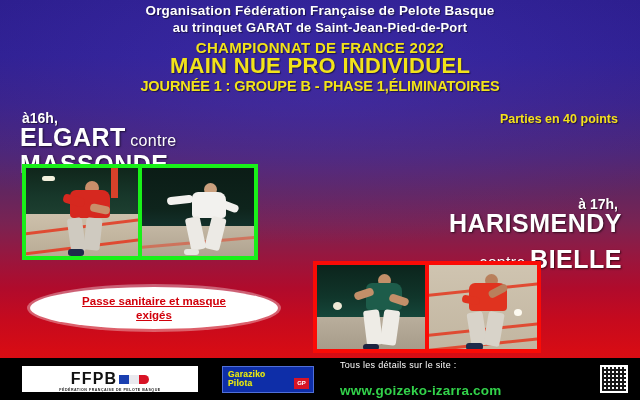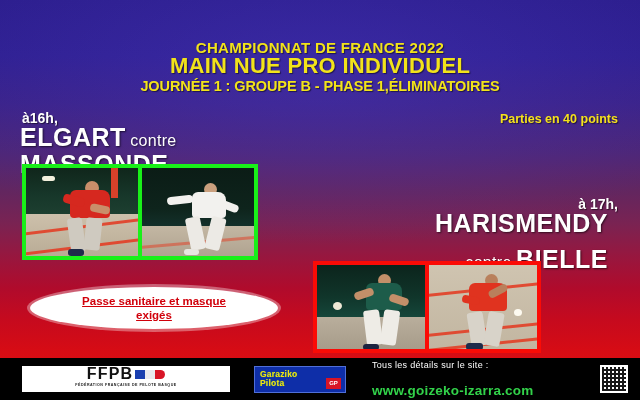--- a/index.html
+++ b/index.html
@@ -92,21 +92,21 @@
   .small{font-size:16px;font-weight:normal;letter-spacing:.3px;}
 
   
   .m2-time{
     position:absolute;right:22px;top:196px;
     font-size:14px;font-weight:bold;color:#fff;
     text-shadow:1px 1px 1px rgba(0,0,0,.55);
     text-align:right;
   }
   .m2-names{
-    position:absolute;right:32px;top:210px;
+    position:absolute;right:18px;top:210px;
     color:#fff;text-align:right;
     text-shadow:1px 1px 2px rgba(0,0,0,.6);
   }
   .m2-names .r1{display:block;line-height:1.05;}
   .m2-names .r2{display:block;line-height:1.05;margin-top:10px;}
 
   
   .photo-group{position:absolute;display:flex;gap:4px;}
   .photo-group.green{
     left:22px;top:164px;
@@ -182,22 +182,22 @@
   }
 
   
   .footer{
     position:absolute;left:0;right:0;bottom:0;height:42px;
     background:#000;
     display:flex;align-items:center;
   }
   .ffpb{
     margin-left:22px;
-    width:208px;height:26px;background:#fff;
-    display:flex;flex-direction:column;justify-content:flex-start;
+    width:176px;height:26px;background:#fff;
+    display:flex;flex-direction:column;justify-content:flex-end;
     align-items:center;position:relative;
   }
   .ffpb-top{display:flex;align-items:center;gap:2px;}
   .ffpb-word{
     font-size:16px;font-weight:bold;color:#111;
     letter-spacing:1.2px;line-height:1;
   }
   .ffpb-flag{
     width:30px;height:9px;position:relative;overflow:hidden;
     border-radius:0 6px 6px 0;
@@ -251,20 +251,24 @@
     background-size:4px 4px, 4px 4px;
     opacity:.9;
   }
 </style>
 </head>
 <body>
 
 <div class="poster">
   <div class="sheen"></div>
 
+  <div class="org">
+    <span>Organisation Fédération Française de Pelote Basque</span>
+    <span class="line2">au trinquet GARAT de Saint-Jean-Pied-de-Port</span>
+  </div>
 
   <div class="champ">
     <span class="l1">CHAMPIONNAT DE FRANCE 2022</span>
     <span class="l2">MAIN NUE PRO INDIVIDUEL</span>
     <span class="l3">JOURNÉE 1 : GROUPE B - PHASE 1,ÉLIMINATOIRES</span>
   </div>
 
 
   <div class="points">Parties en 40 points</div>
 

